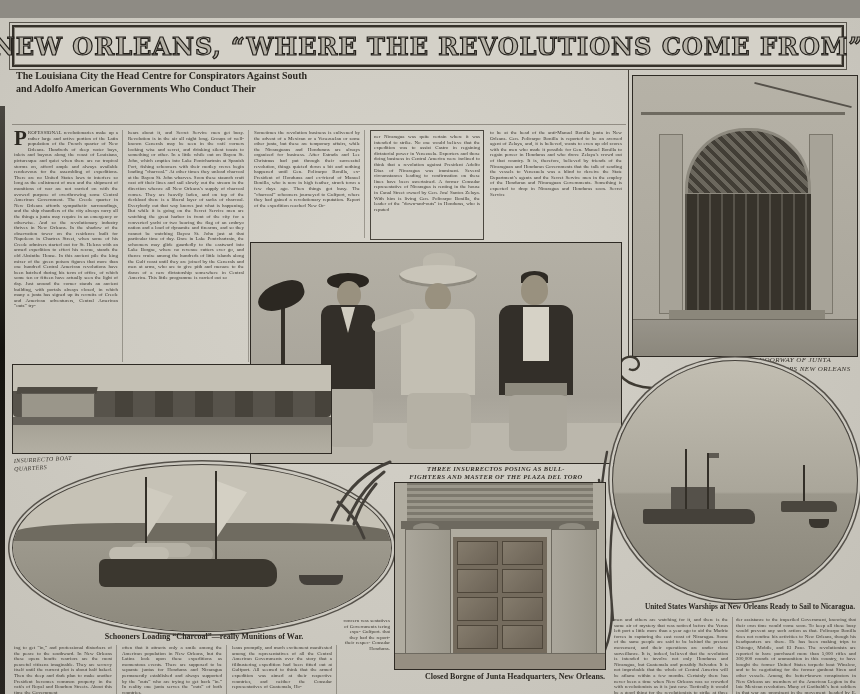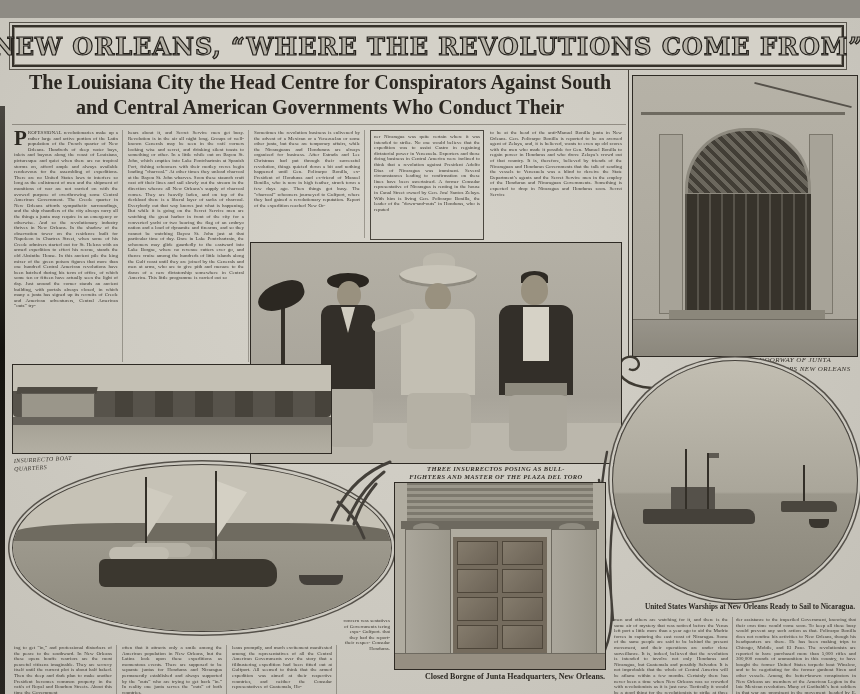--- a/index.html
+++ b/index.html
@@ -7,21 +7,21 @@
         background:radial-gradient(ellipse at 45% 35%, #d6d3ca 0%, #ccc9c0 55%, #c2bfb6 100%);
         font-family:"Liberation Serif", serif;color:#34302a;}
   .abs{position:absolute;}
   
   #banner{left:12px;top:7px;width:828px;height:38px;background:#d4d1c8;
           border:2px solid #35312a;box-shadow:0 0 0 2px #ccc9c0,0 0 0 3px #5a564e, inset 0 0 0 1px #8a867c;
           display:flex;align-items:center;justify-content:center;}
   #banner .t{font-family:"DejaVu Serif", serif;font-size:24px;font-weight:800;letter-spacing:1px;
           color:#b7b3a8;-webkit-text-stroke:1.2px #26231e;white-space:nowrap;}
   
-  #deck{left:16px;top:52px;width:608px;text-align:center;font-size:20px;font-weight:600;
+  #deck{left:16px;top:52px;width:608px;text-align:left;font-size:10px;font-weight:600;
         line-height:1.25;color:#2c2822;}
   #deck-rule{left:12px;top:106px;width:614px;border-top:1px solid rgba(70,65,55,.45);}
   #mid-vrule{left:628px;top:52px;height:288px;border-left:1.5px solid #47433b;}
   .edge-bar{left:0;top:88px;width:5px;height:606px;background:linear-gradient(180deg,#4a4741,#15130f 40%,#2a2722);}
   
   .tx{font-size:5px;line-height:5.6px;text-align:justify;color:#3a362f;overflow:hidden;
       word-spacing:.4px;}
   .col{position:absolute;top:112px;}
   #c1{left:14px;width:104px;height:232px;border-right:1px solid rgba(70,65,55,.4);padding-right:4px;}
   #c2{left:128px;width:116px;height:232px;border-right:1px solid rgba(70,65,55,.4);padding-right:4px;}
@@ -139,21 +139,21 @@
 <div id="page">
 
   <div class="abs edge-bar"></div>
 
   <div class="abs" id="banner">
     <div class="t">NEW ORLEANS, “WHERE THE REVOLUTIONS COME FROM”</div>
   </div>
 
   <div class="abs" id="deck">
     <div>The Louisiana City the Head Centre for Conspirators Against South</div>
-    <div>and Central American Governments Who Conduct Their</div>
+    <div>and Adolfo American Governments Who Conduct Their</div>
   </div>
   <div class="abs" id="deck-rule"></div>
   <div class="abs" id="mid-vrule"></div>
 
   <div class="col tx" id="c1"><span class="dropcap">P</span><span>ROFESSIONAL revolutionaries make up a rather large and active portion of the Latin population of the French quarter of New Orleans. Hundreds of deep water bays, inlets and bayous along the coast of Louisiana, picturesque and quiet when there are no tropical storms on, afford ample and always available rendezvous for the assembling of expeditions. There are no United States laws to interfere so long as the enlistment of men and the shipment of munitions of war are not carried on with the avowed purpose of overthrowing some Central American Government. The Creole quarter in New Orleans affords sympathetic surroundings, and the ship chandlers of the city always carry all the things a junta may require in an emergency or otherwise. And so the revolutionary industry thrives in New Orleans. In the shadow of the observation tower on the residence built for Napoleon in Chartres Street, when some of his Creole admirers started out for St. Helena with an armed expedition to effect his rescue, stands the old Absinthe House. In this ancient pile the king mixer of the green poison figures that more than one hundred Central American revolutions have been hatched during his term of office, of which some ten or fifteen have actually seen the light of day. Just around the corner stands an ancient building, with portals always closed, in which many a junta has signed up its recruits of Creole and American adventurers, Central American “outs” try-</span></div>
   <div class="col tx" id="c2">hears about it, and Secret Service men get busy. Revolution is in the air all night long. Groups of well-known Generals may be seen in the café corners looking wise and secret, and drinking silent toasts to something or other. In a little while out on Bayou St. John, which empties into Lake Pontchartrain at Spanish Fort, fishing schooners with their motley crews begin loading “charcoal.” At other times they unload charcoal at the Bayou St. John wharves. Soon these staunch craft cast off their lines and sail slowly out the stream in the direction whence all New Orleans’s supply of charcoal comes. They are heavily laden, and on top of the deckload there is a liberal layer of sacks of charcoal. Everybody out that way knows just what is happening. But while it is going on the Secret Service men are watching the great harbor in front of the city for a converted yacht or two bearing the flag of an embryo nation and a load of dynamite and firearms, and so they cannot be watching Bayou St. John just at that particular time of day. Once in Lake Pontchartrain, the schooners may glide guardedly to the eastward into Lake Borgne, where no revenue cutters ever go, and thence cruise among the hundreds of little islands along the Gulf coast until they are joined by the Generals and men at arms, who are to give pith and menace to the dawn of a new dictatorship somewhere in Central America. This little programme is carried out so</div>
   <div class="col tx" id="c3">Sometimes the revolution business is enlivened by the advent of a Mexican or a Venezuelan or some other junta, but these are temporary affairs, while the Nicaraguans and Hondurans are always organized for business. After Estrada and Lee Christmas had put through their successful revolution, things quieted down a bit and nothing happened until Gen. Policarpo Bonilla, ex-President of Honduras and ex-friend of Manuel Bonilla, who is now in high feather, struck town a few days ago. Then things got busy. The “charcoal” schooners journeyed to Gulfport, where they had gained a revolutionary reputation. Report of the expedition reached New Or-</div>
   <div class="col tx" id="c4">ner Nicaragua was quite certain where it was intended to strike. No one would believe that the expedition was to assist Castro in regaining dictatorial power in Venezuela. Exporters and those doing business in Central America were inclined to think that a revolution against President Adolfo Diaz of Nicaragua was imminent. Several circumstances leading to confirmation on these lines have been ascertained. A former Consular representative of Nicaragua is renting in the house in Canal Street owned by Gen. José Santos Zelaya. With him is living Gen. Policarpo Bonilla, the leader of the “down-and-outs” in Honduras, who is reputed</div>
   <div class="col tx" id="c5">to be at the head of the anti-Manuel Bonilla junta in New Orleans. Gen. Policarpo Bonilla is reported to be an avowed agent of Zelaya, and, it is believed, wants to even up old scores with the men who made it possible for Gen. Manuel Bonilla to regain power in Honduras and who drove Zelaya’s crowd out of that country. It is, therefore, believed by friends of the Nicaraguan and Honduran Governments that the talk of sending the vessels to Venezuela was a blind to deceive the State Department’s agents and the Secret Service men in the employ of the Honduran and Nicaraguan Governments. Something is expected to drop in Nicaragua and Honduras soon. Secret Service</div>
 
@@ -215,20 +215,21 @@
     <div id="sch-shore"></div>
     <div id="sch-water"></div>
     <div class="mast" id="sch-m1"></div>
     <div class="mast" id="sch-m2"></div>
     <div id="sch-sail1"></div>
     <div id="sch-sail2"></div>
     <div id="sch-cargo"></div>
     <div id="sch-hull"></div>
     <div id="sch-skiff"></div>
   </div>
+  <div class="cap" id="sch-cap">Schooners Loading “Charcoal”—really Munitions of War.</div>
 
   <div class="abs" style="left:324px;top:440px;">
     <svg width="70" height="86" viewBox="0 0 70 86">
       <path d="M66 4 C40 14 20 34 8 62 M60 14 C44 26 32 42 24 62 M52 26 C42 38 34 52 30 66 M14 44 C24 52 34 64 40 80" fill="none" stroke="#44403a" stroke-width="3" stroke-linecap="round"></path>
     </svg>
   </div>
   <div class="abs" style="left:595px;top:432px;">
     <svg width="24" height="202" viewBox="0 0 24 202">
       <path d="M12 2 C4 40 4 80 12 120 C20 156 18 180 10 200 M4 30 C10 60 12 90 8 130 M20 50 C14 90 14 130 18 170" fill="none" stroke="#44403a" stroke-width="2.4" stroke-linecap="round"></path>
     </svg>

